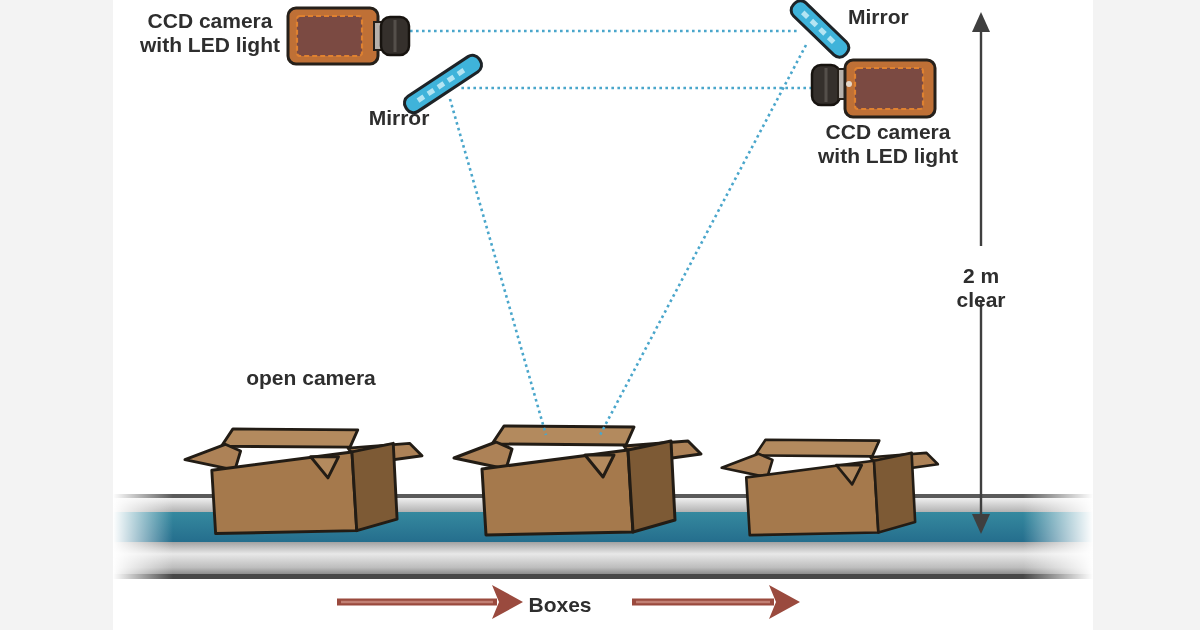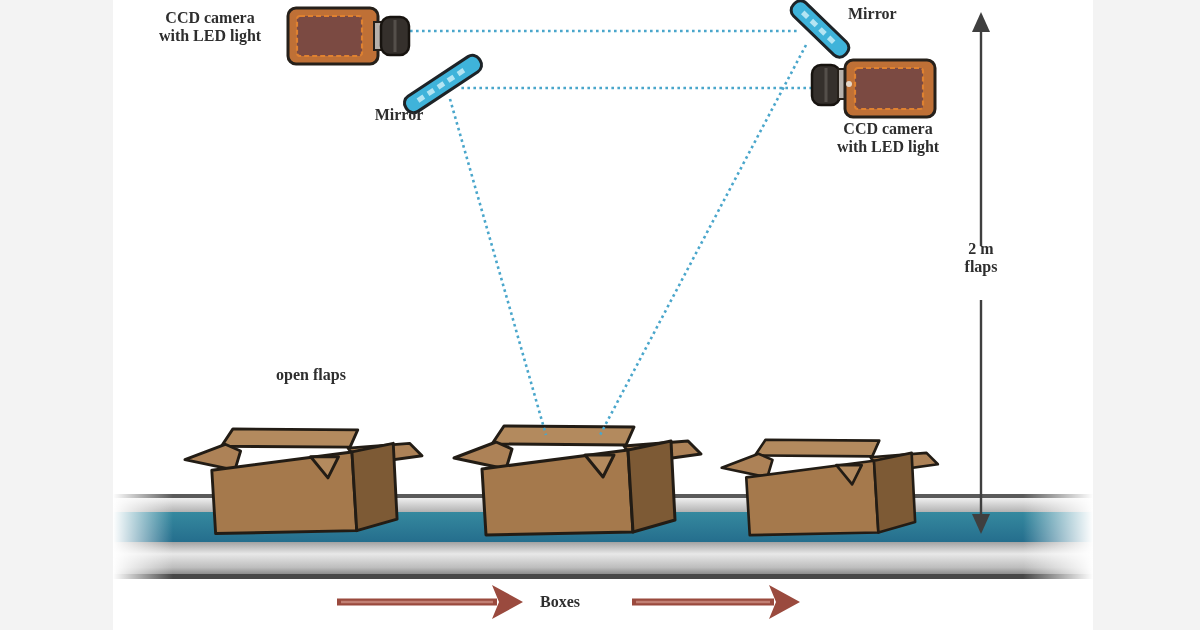--- a/index.html
+++ b/index.html
@@ -1,20 +1,20 @@
 <!DOCTYPE html>
 <html style="--bg-outer: #f3f3f3; --canvas: #ffffff; --ink: #2e2e2e; --dim-line: #3f3f3f; --beam: #4aa6cb; --mirror: #3fb3da; --mirror-glint: #c9eef8; --camera-copper: #bf7036; --camera-maroon: #7b4a42; --camera-dash: #df8130; --lens: #35302c; --belt-teal: #2f81a0; --box-front: #a5794c; --box-side: #7d5a35; --box-flap: #b38a5e; --box-wing: #ad8257; --arrow-red: #9a4a3e;"><head>
 <meta charset="utf-8">
 <style>
   html,body{margin:0;padding:0;}
   body{font-family:"Liberation Sans",sans-serif;}
   .page{position:relative;width:1200px;height:630px;background:var(--bg-outer,#f3f3f3);overflow:hidden;}
   .stage{position:absolute;left:113px;top:0;width:980px;height:630px;background:var(--canvas,#ffffff);}
   svg.diagram{position:absolute;left:0;top:0;width:1200px;height:630px;}
-  .lbl{position:absolute;font-weight:700;font-size:16px;line-height:1.12;color:var(--ink,#2e2e2e);text-align:center;white-space:nowrap;letter-spacing:0;font-family:Liberation Serif, serif;}
+  .lbl{position:absolute;font-weight:700;font-size:21px;line-height:1.12;color:var(--ink,#2e2e2e);text-align:center;white-space:nowrap;letter-spacing:0;}
   .lbl .line{display:block;}
 </style>
 </head>
 <body>
 
 <div class="page">
   <div class="stage"></div>
 
   <svg class="diagram" viewBox="0 0 1200 630">
     <defs>
@@ -128,24 +128,24 @@
   <div class="lbl" style="left:360px;top:106px;width:78px;">
     <span>Mirror</span>
   </div>
 
   <div class="lbl" style="left:798px;top:120px;width:180px;">
     <span class="line">CCD camera</span>
     <span class="line">with LED light</span>
   </div>
 
   <div class="lbl" style="left:221px;top:366px;width:180px;">
-    <span class="line">open flaps</span>
+    <span class="line">open camera</span>
   </div>
 
-  <div class="lbl" style="left:941px;top:240px;width:80px;">
+  <div class="lbl" style="left:941px;top:264px;width:80px;">
     <span class="line">2 m</span>
-    <span class="line">flaps</span>
+    <span class="line">clear</span>
   </div>
 
   <div class="lbl" style="left:510px;top:593px;width:100px;">
     <span>Boxes</span>
   </div>
 </div>
 
 </body></html>

